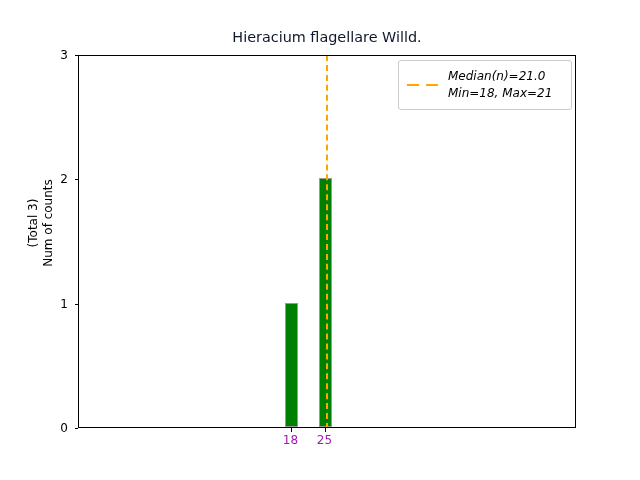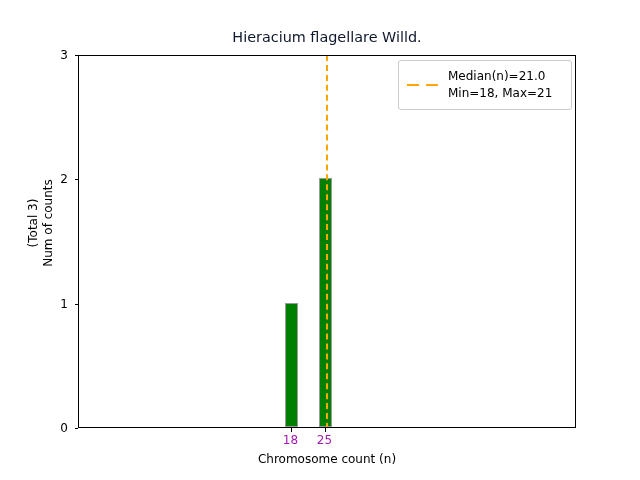--- a/index.html
+++ b/index.html
@@ -137,20 +137,21 @@
     left: 398px;
     top: 60px;
     width: 174px;
     box-sizing: border-box;
     border: 1px solid #cccccc;
     border-radius: 3px;
     background: #ffffff;
     padding: 7px 8px 7px 8px;
     font-size: 12px;
     color: #000000;
+    font-style: italic;
   }
   #legend .legend-row {
     display: flex;
     align-items: center;
     gap: 7px;
   }
   .legend-dash {
     position: relative;
     width: 34px;
     height: 12px;
@@ -202,21 +203,20 @@
     <div id="plot-inner">
 
       <div class="bar" style="left:206px; width:13px; height:124.3px;"></div>
 
       <div class="bar" style="left:240px; width:13px; height:248.6px;"></div>
 
       <div id="median-line" style="left:246.5px;"></div>
     </div>
   </div>
 
-  <div id="xlabel">Chromosome count (n)</div>
 
   <div id="ylabel-wrap">
     <div class="yl-line">(Total 3)</div>
     <div class="yl-line">Num of counts</div>
   </div>
 
   <div id="legend">
     <div class="legend-row">
       <span class="legend-dash"></span>
       <span class="legend-text-col">

